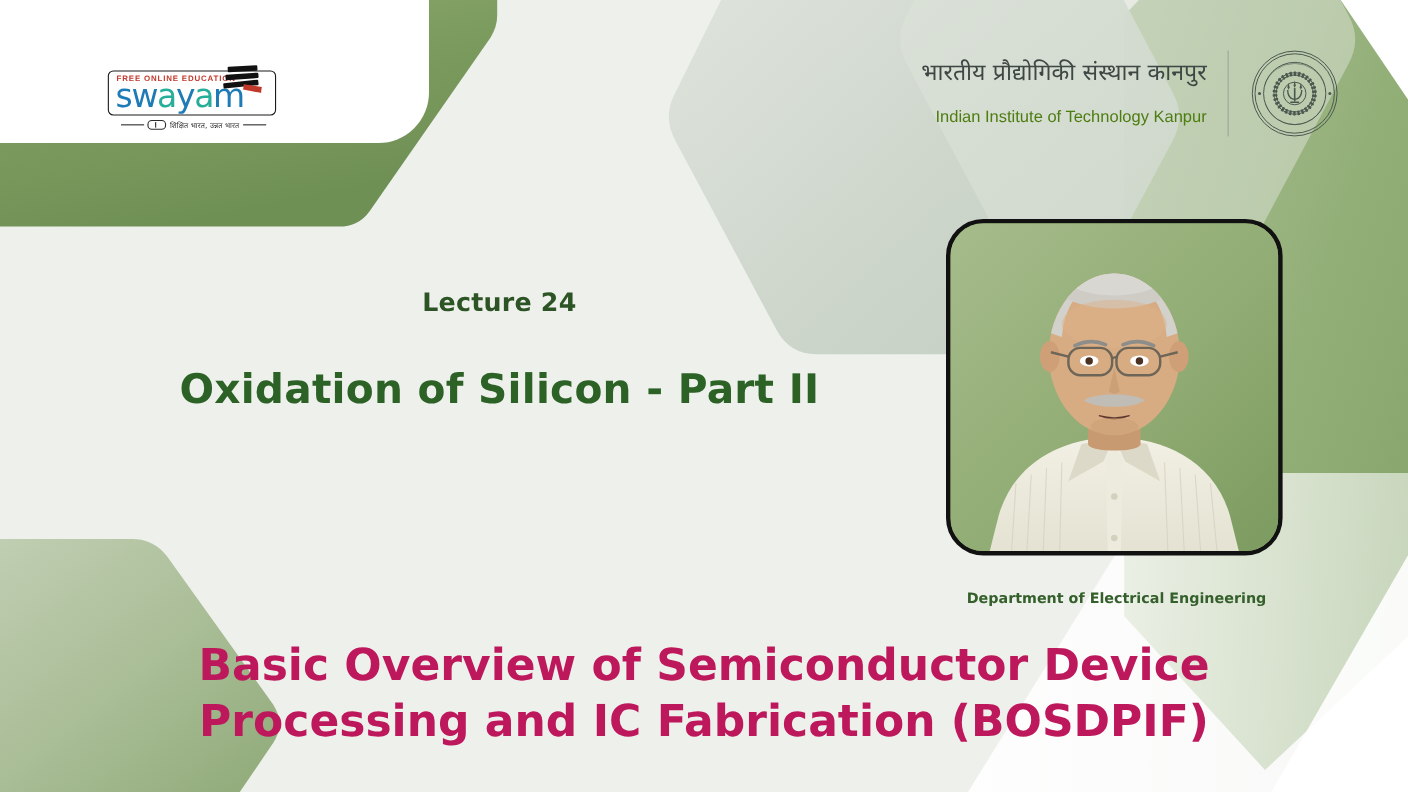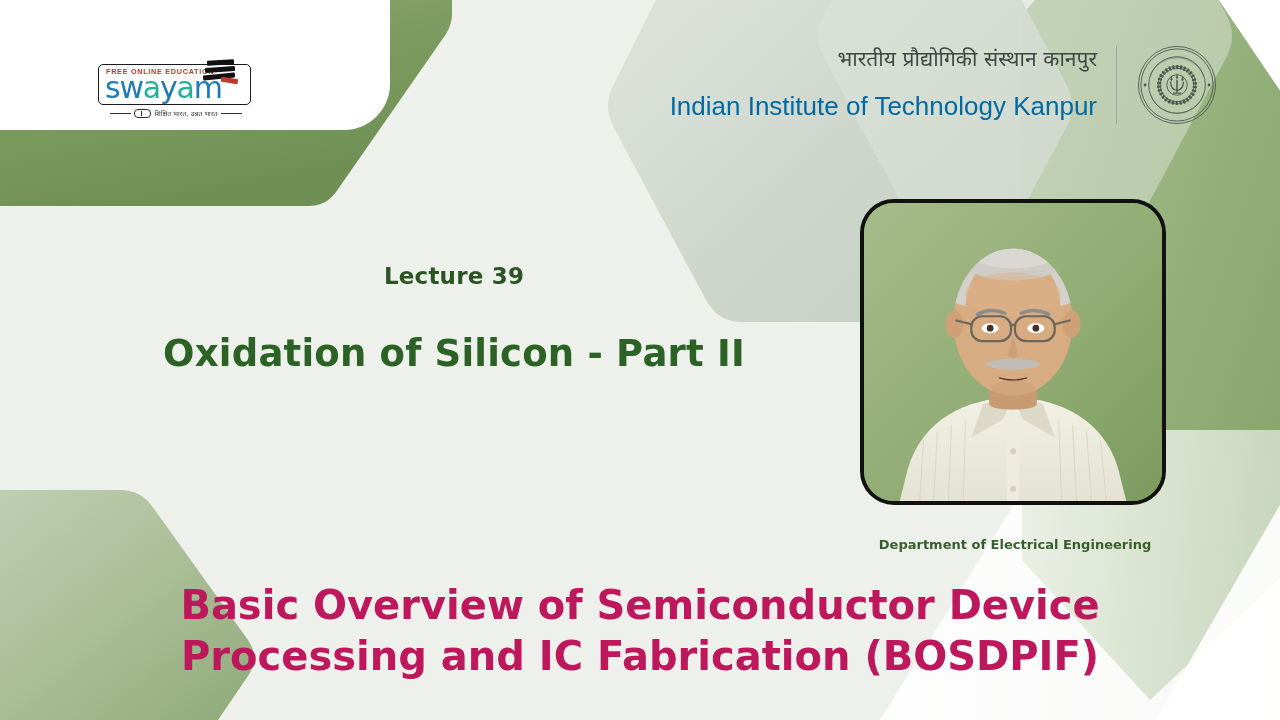--- a/index.html
+++ b/index.html
@@ -169,22 +169,22 @@
   }
   .iit-hindi {
     font-size: 21px;
     color: #3d4744;
     font-family: "DejaVu Sans", sans-serif;
     line-height: 1.25;
     white-space: nowrap;
     text-align: right;
   }
   .iit-english {
-    font-size: 26px;
-    color: #0369a1;
+    font-size: 15px;
+    color: #4d7c0f;
     font-family: "Liberation Sans", sans-serif;
     line-height: 1.3;
     white-space: nowrap;
     margin-top: 18px;
   }
   .iit-divider {
     width: 1px;
     height: 78px;
     background: #9aa79f;
     flex: none;
@@ -443,21 +443,21 @@
         <rect x="45" y="59" width="10" height="1.6" rx="0.6"></rect>
       </g>
 
       <g fill="none" stroke="#4a5850" stroke-width="0.7" opacity="0.8">
         <path d="M17 40 A35 35 0 0 1 83 40"></path>
         <path d="M18 62 A34 34 0 0 0 82 62"></path>
       </g>
     </svg>
   </div>
 
-  <div class="lecture-no">Lecture 39</div>
+  <div class="lecture-no">Lecture 24</div>
   <div class="lecture-title">Oxidation of Silicon - Part II</div>
 
   <div class="prof-photo">
     <svg class="photo-svg" viewBox="0 0 300 300" preserveAspectRatio="xMidYMid slice">
       <defs>
         <linearGradient id="photoBg" x1="0" y1="0" x2="1" y2="1">
           <stop offset="0%" stop-color="#A6BC8B"></stop>
           <stop offset="55%" stop-color="#91AC74"></stop>
           <stop offset="100%" stop-color="#7C9B60"></stop>
         </linearGradient>

